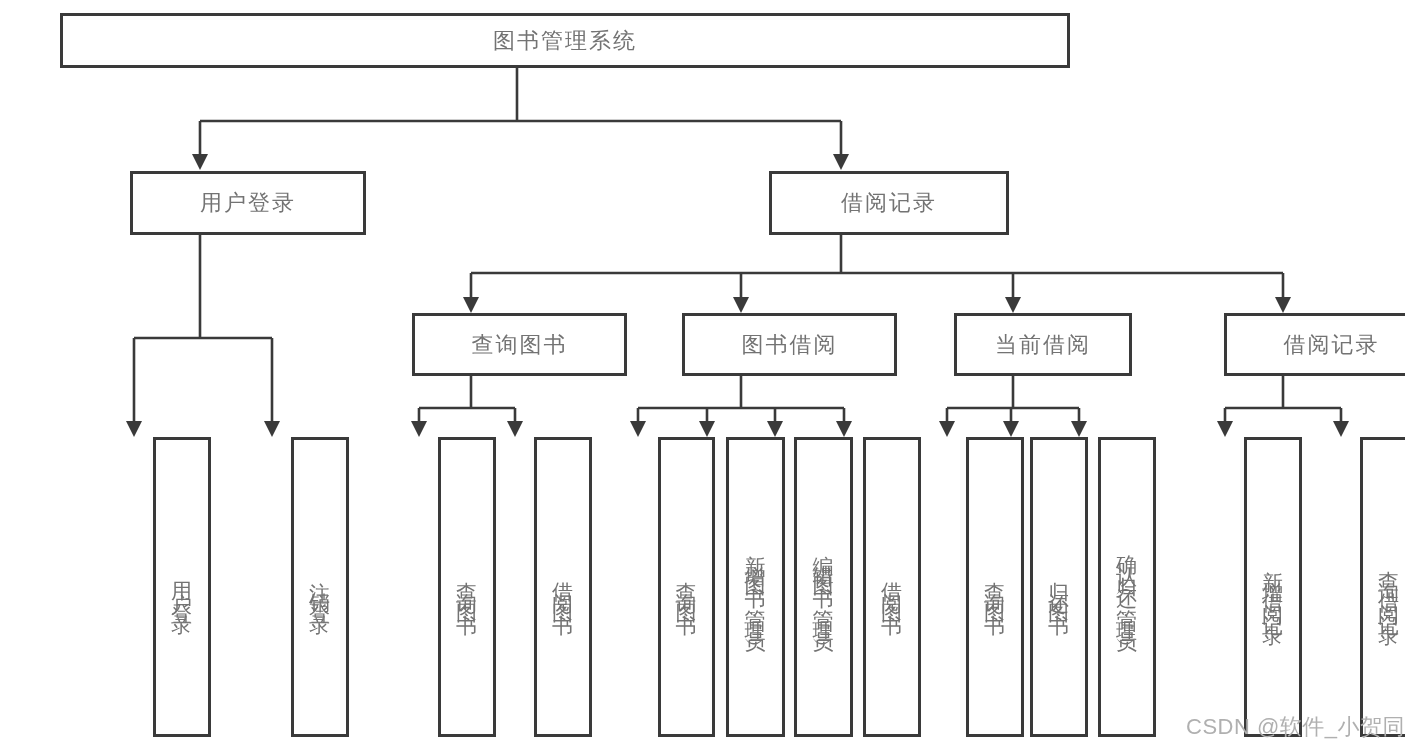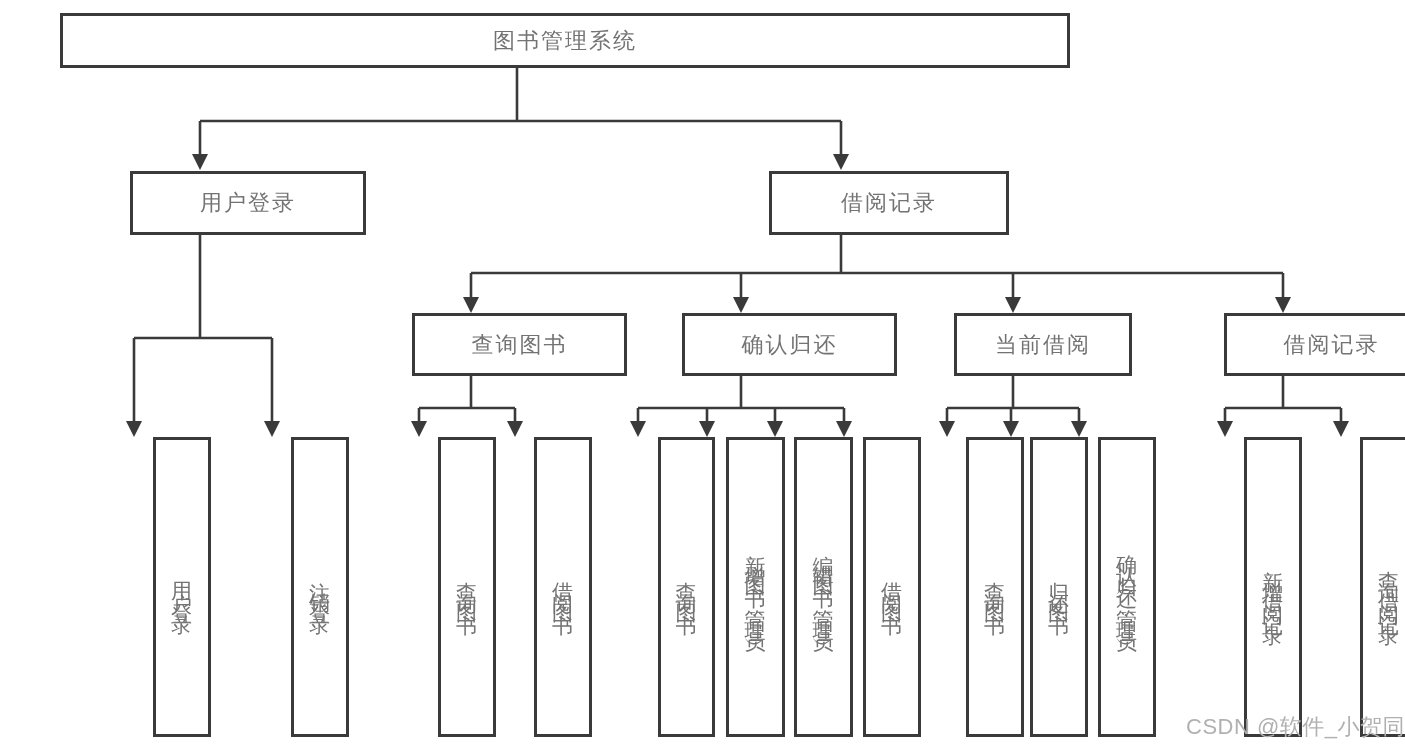--- a/index.html
+++ b/index.html
@@ -60,21 +60,21 @@
       <polygon points="1333,421 1349,421 1341,437"></polygon>
     </g>
   </svg>
 
   <div class="node h" style="left:12px;top:13px;width:1010px;height:55px">图书管理系统</div>
 
   <div class="node h" style="left:82px;top:171px;width:236px;height:64px">用户登录</div>
   <div class="node h" style="left:721px;top:171px;width:240px;height:64px">借阅记录</div>
 
   <div class="node h" style="left:364px;top:313px;width:215px;height:63px">查询图书</div>
-  <div class="node h" style="left:634px;top:313px;width:215px;height:63px">确认归还</div>
+  <div class="node h" style="left:634px;top:313px;width:215px;height:63px">图书借阅</div>
   <div class="node h" style="left:906px;top:313px;width:178px;height:63px">当前借阅</div>
   <div class="node h" style="left:1176px;top:313px;width:215px;height:63px">借阅记录</div>
 
   <div class="node v" style="left:105px;top:437px;width:58px;height:300px">用户登录</div>
   <div class="node v" style="left:243px;top:437px;width:58px;height:300px">注销登录</div>
 
   <div class="node v" style="left:390px;top:437px;width:58px;height:300px">查询图书</div>
   <div class="node v" style="left:486px;top:437px;width:58px;height:300px">借阅图书</div>
 
   <div class="node v" style="left:610px;top:437px;width:57px;height:300px">查询图书</div>

